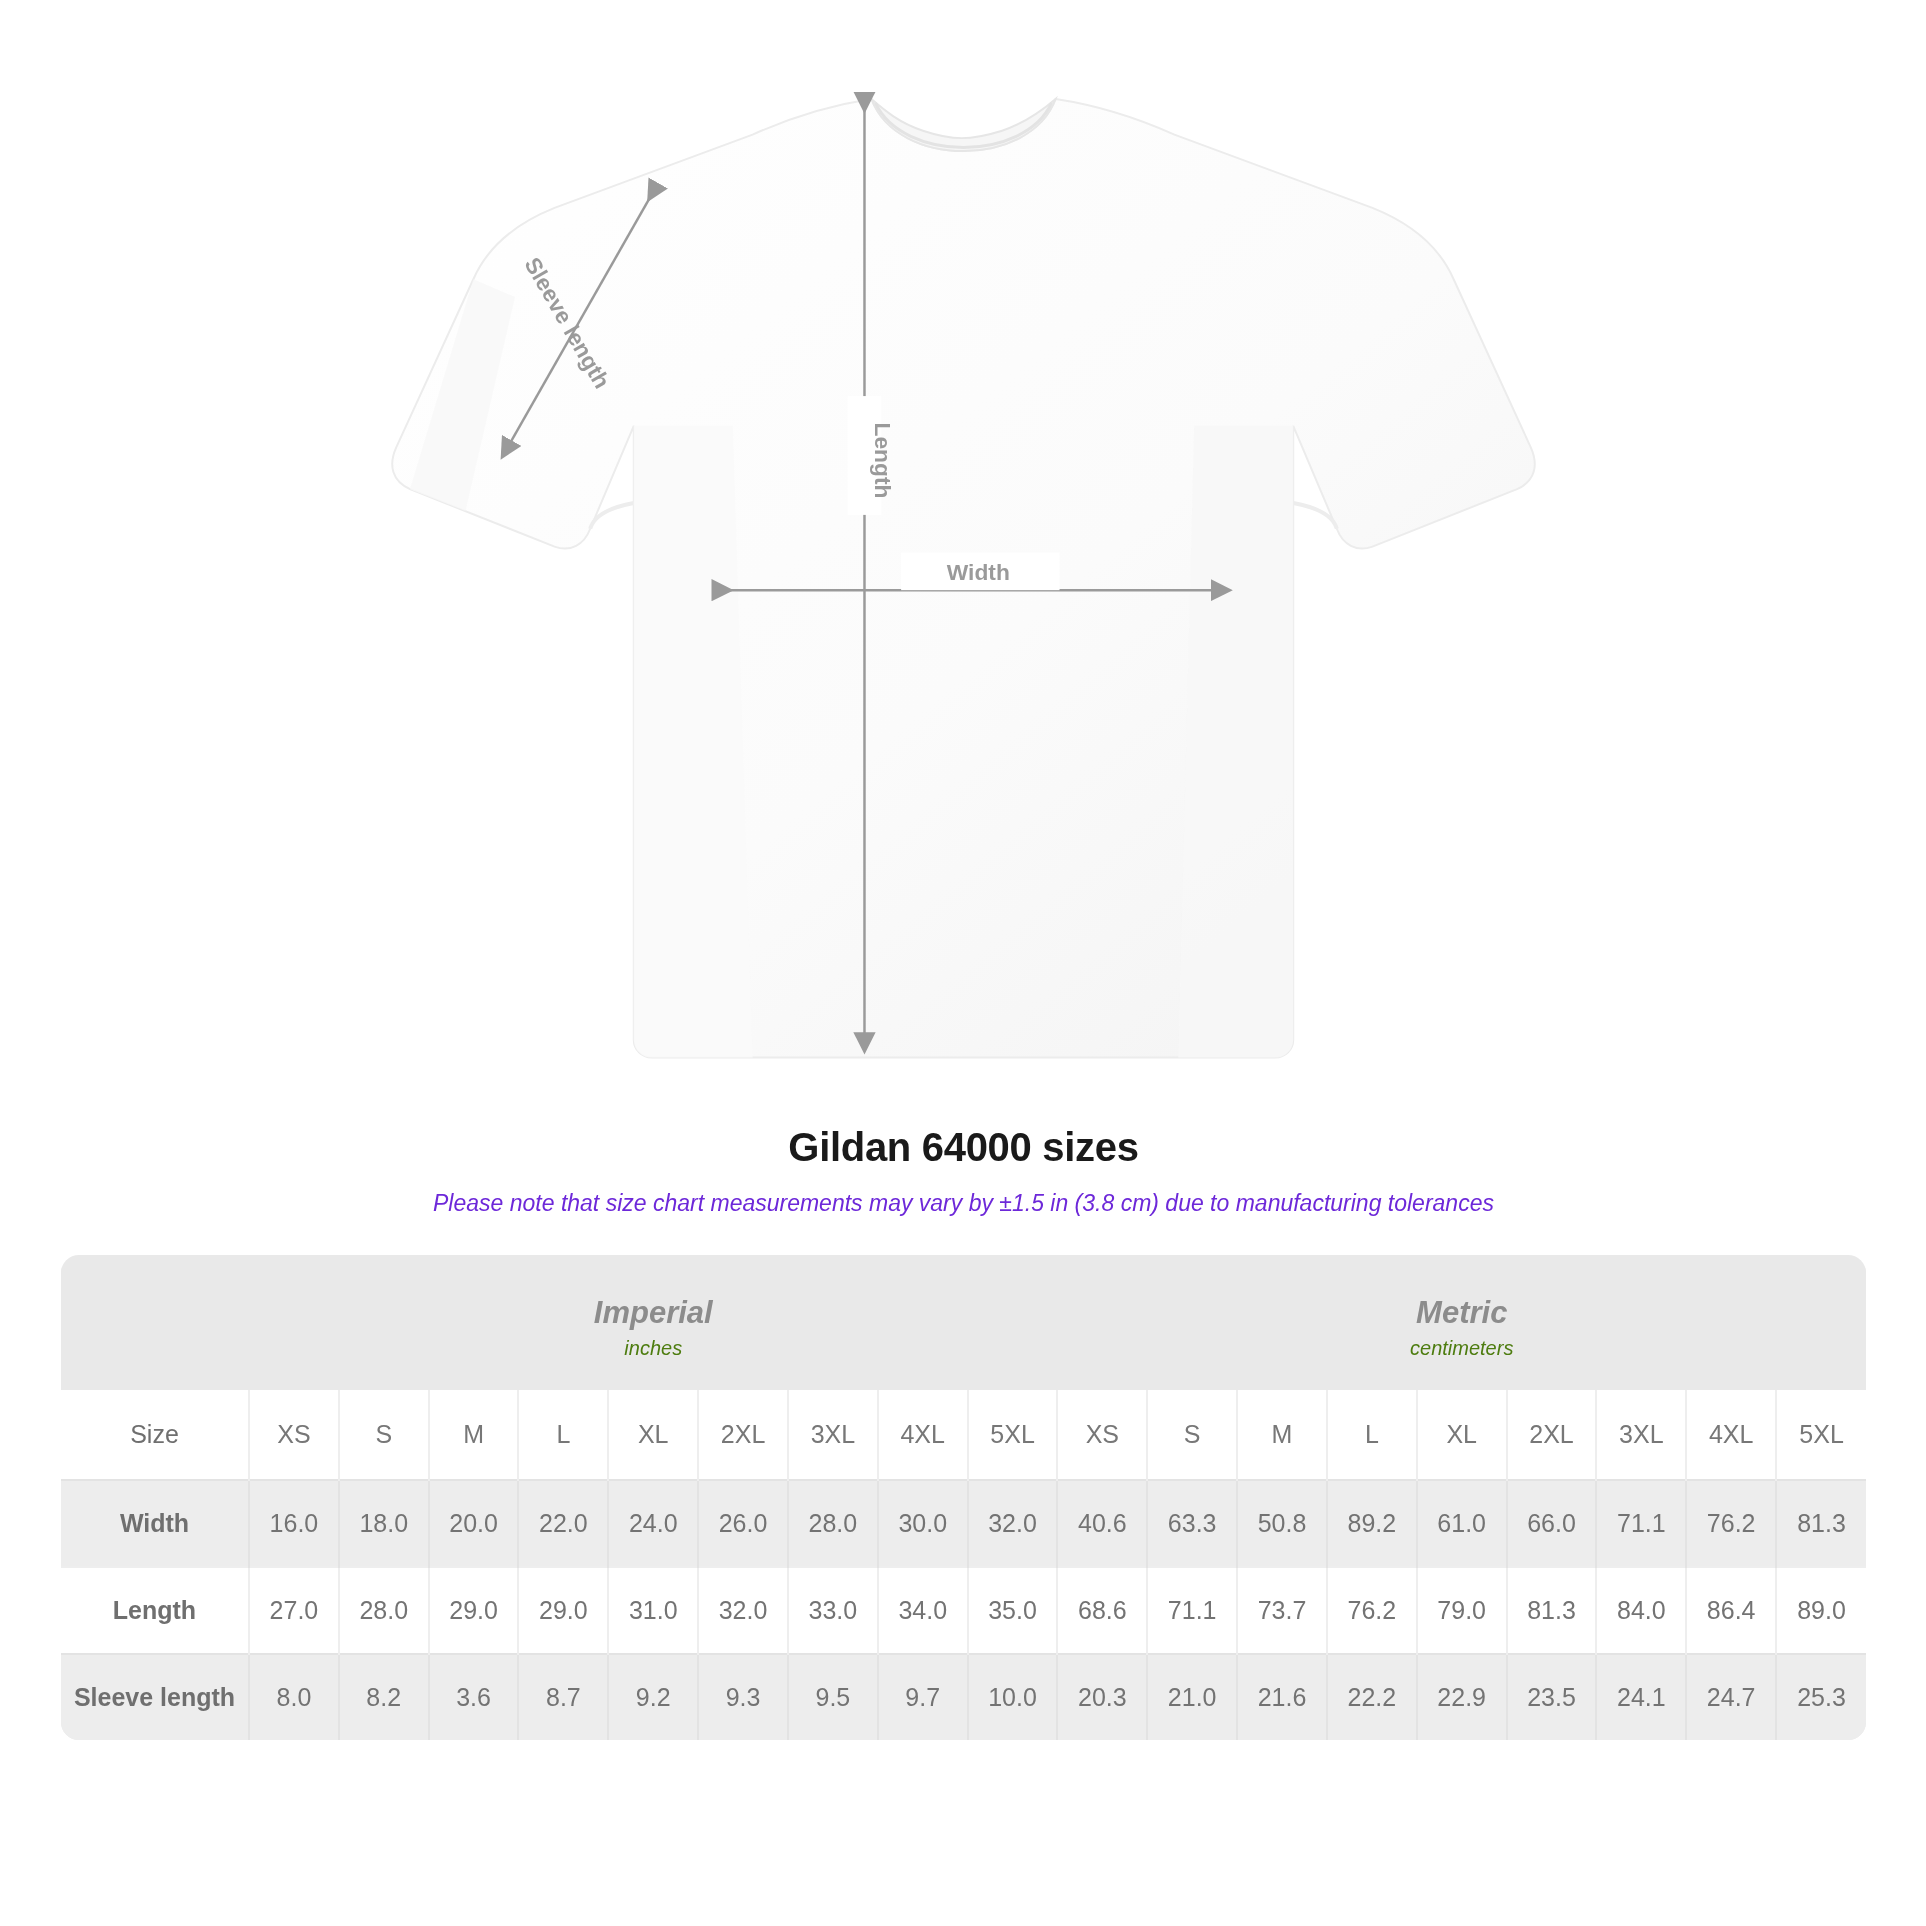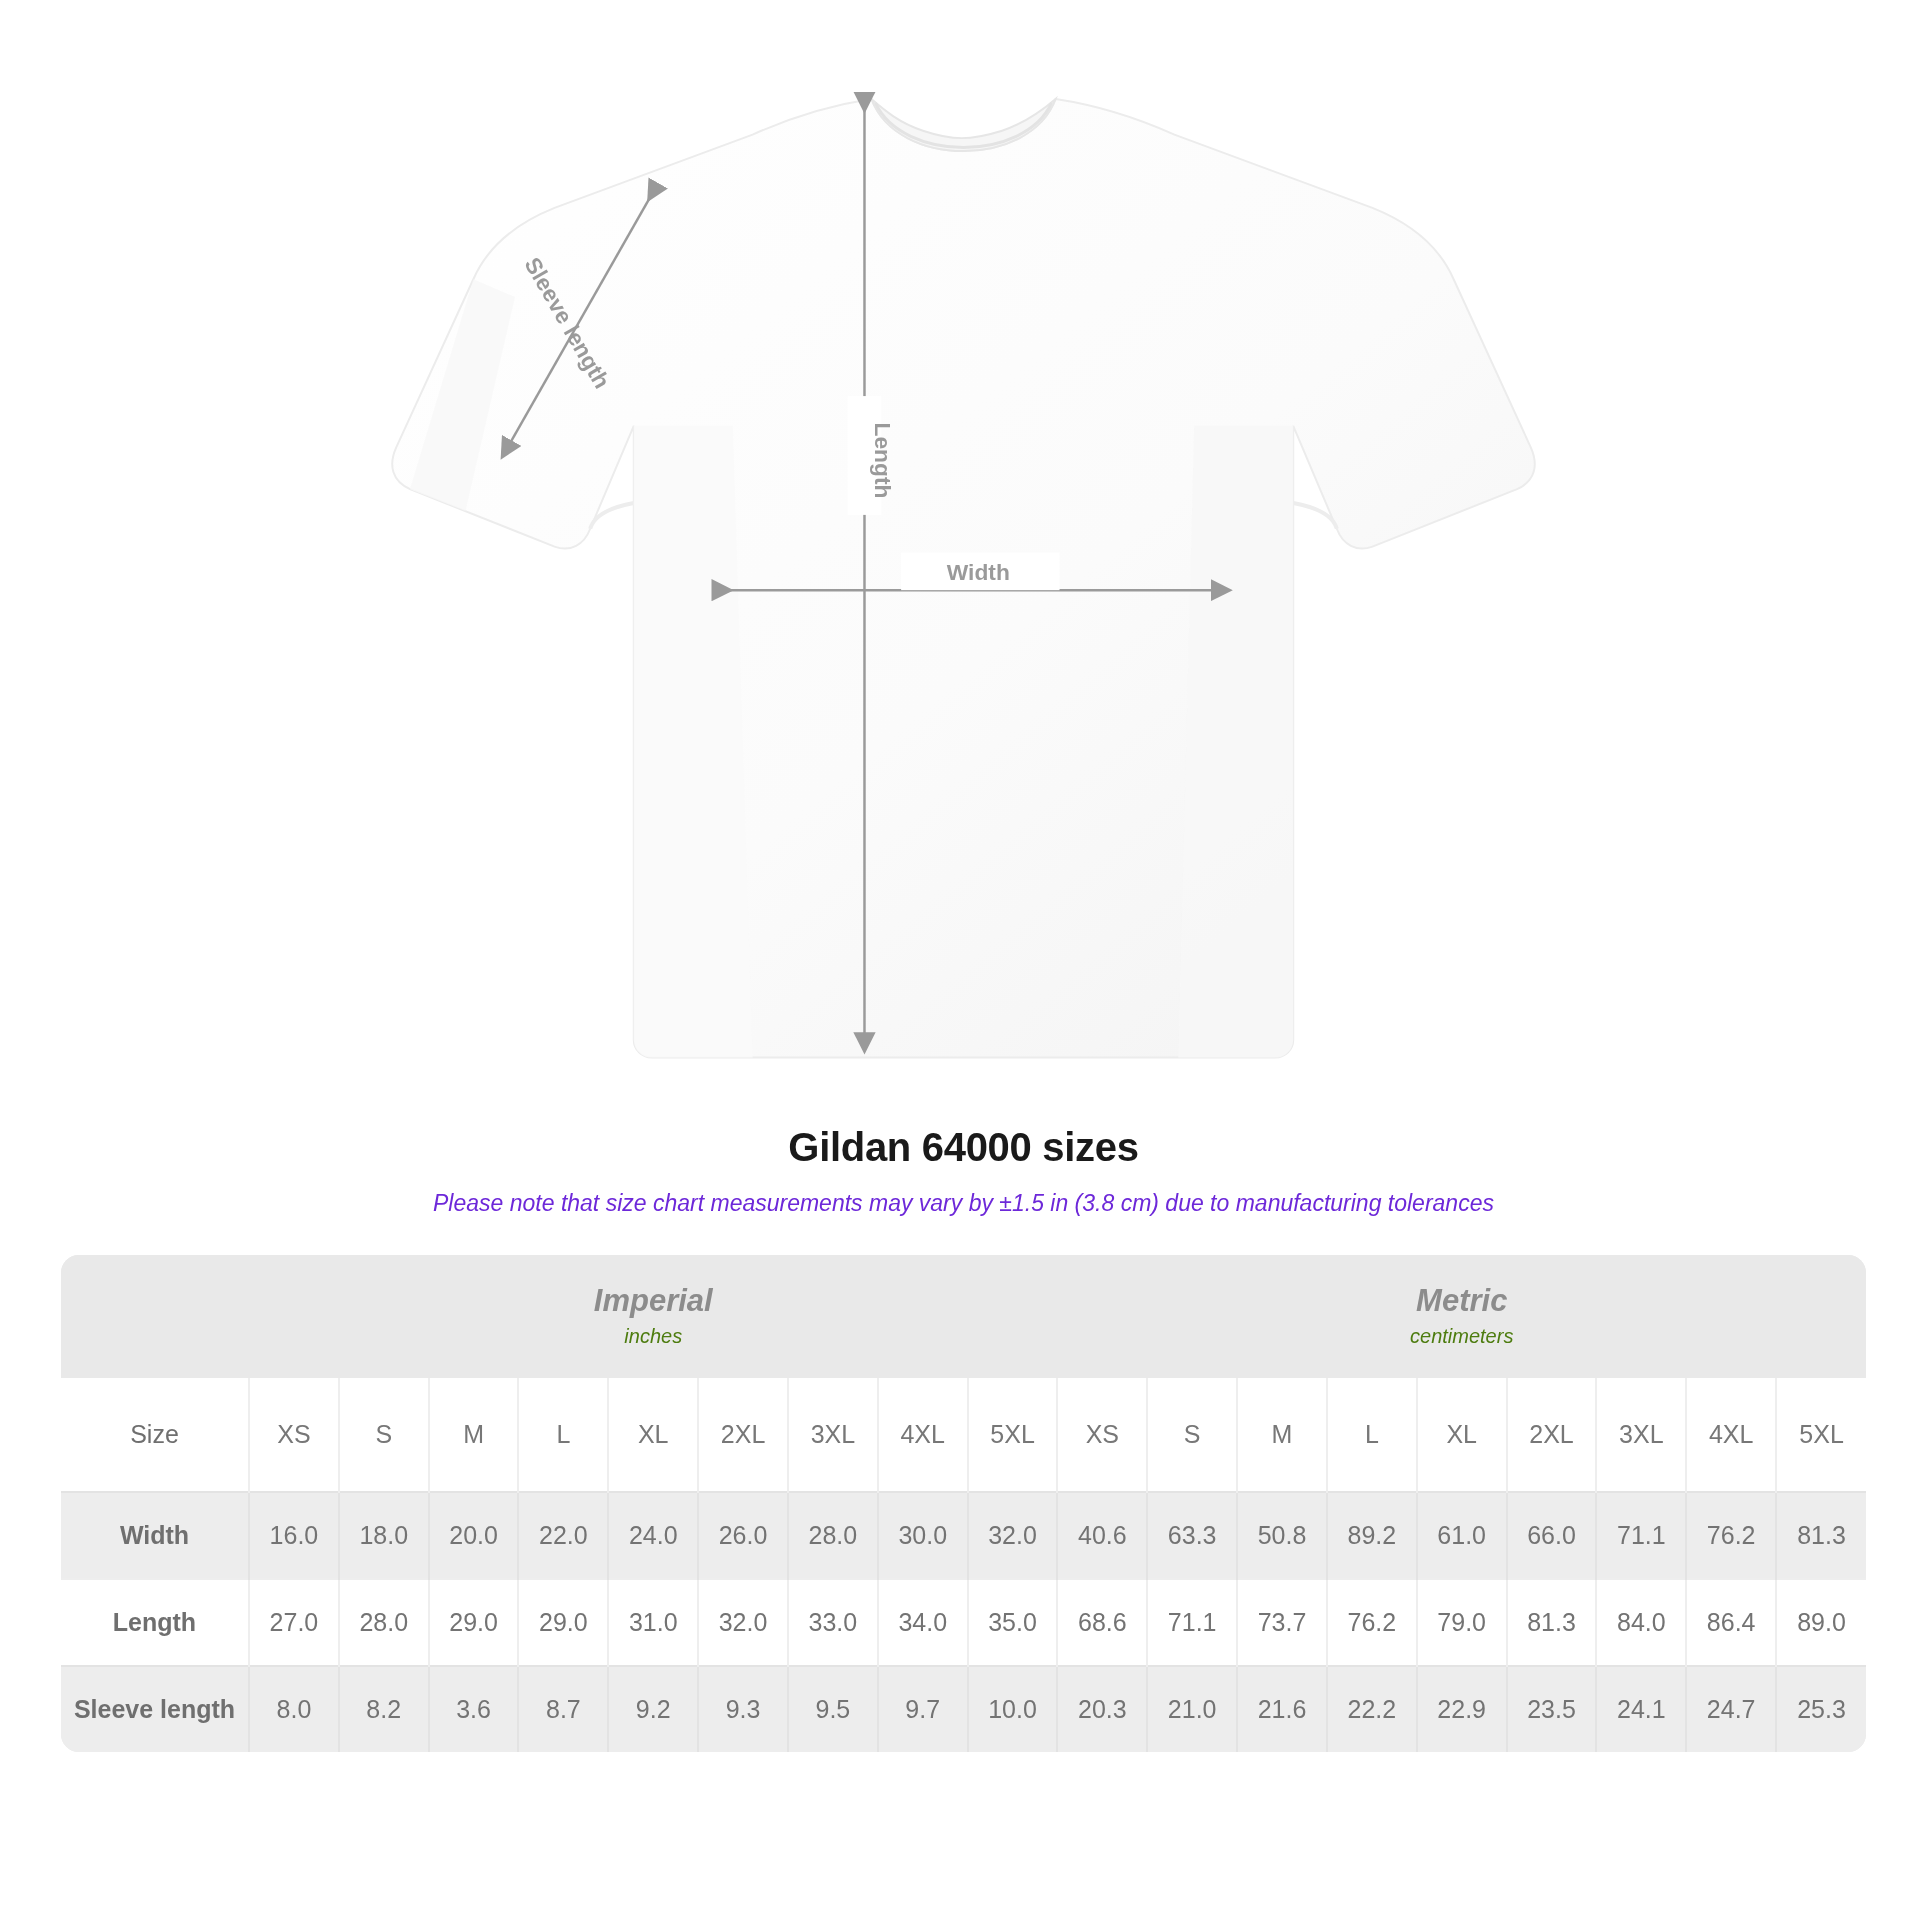--- a/index.html
+++ b/index.html
@@ -61,20 +61,21 @@
   .table-wrap {
     margin: 38px 61px 0 61px;
     border-radius: 18px;
     overflow: hidden;
     background: #e9e9e9;
   }
   table.size-table {
     border-collapse: collapse;
     width: 100%;
     table-layout: fixed;
+    margin-top: 12px;
   }
   table.size-table td,
   table.size-table th {
     text-align: center;
     vertical-align: middle;
     font-weight: normal;
   }
   .unit-head td {
     padding: 28px 0 30px 0;
     background: #e9e9e9;
@@ -90,21 +91,21 @@
     margin-top: 6px;
     font-size: 20px;
     font-style: italic;
     color: #4d7c0f;
   }
   .hdr-row td {
     background: #ffffff;
     color: #777777;
     font-weight: bold;
     font-size: 25px;
-    padding: 42px 0;
+    padding: 30px 0;
     border-right: 2px solid #eeeeee;
   }
   .hdr-row td:last-child { border-right: none; }
   .hdr-row td.rowlabel { font-size: 25px; color: #6f6f6f; }
 
   .data-row td {
     font-size: 25px;
     color: #737373;
     padding: 28px 0;
     border-right: 2px solid #eeeeee;

